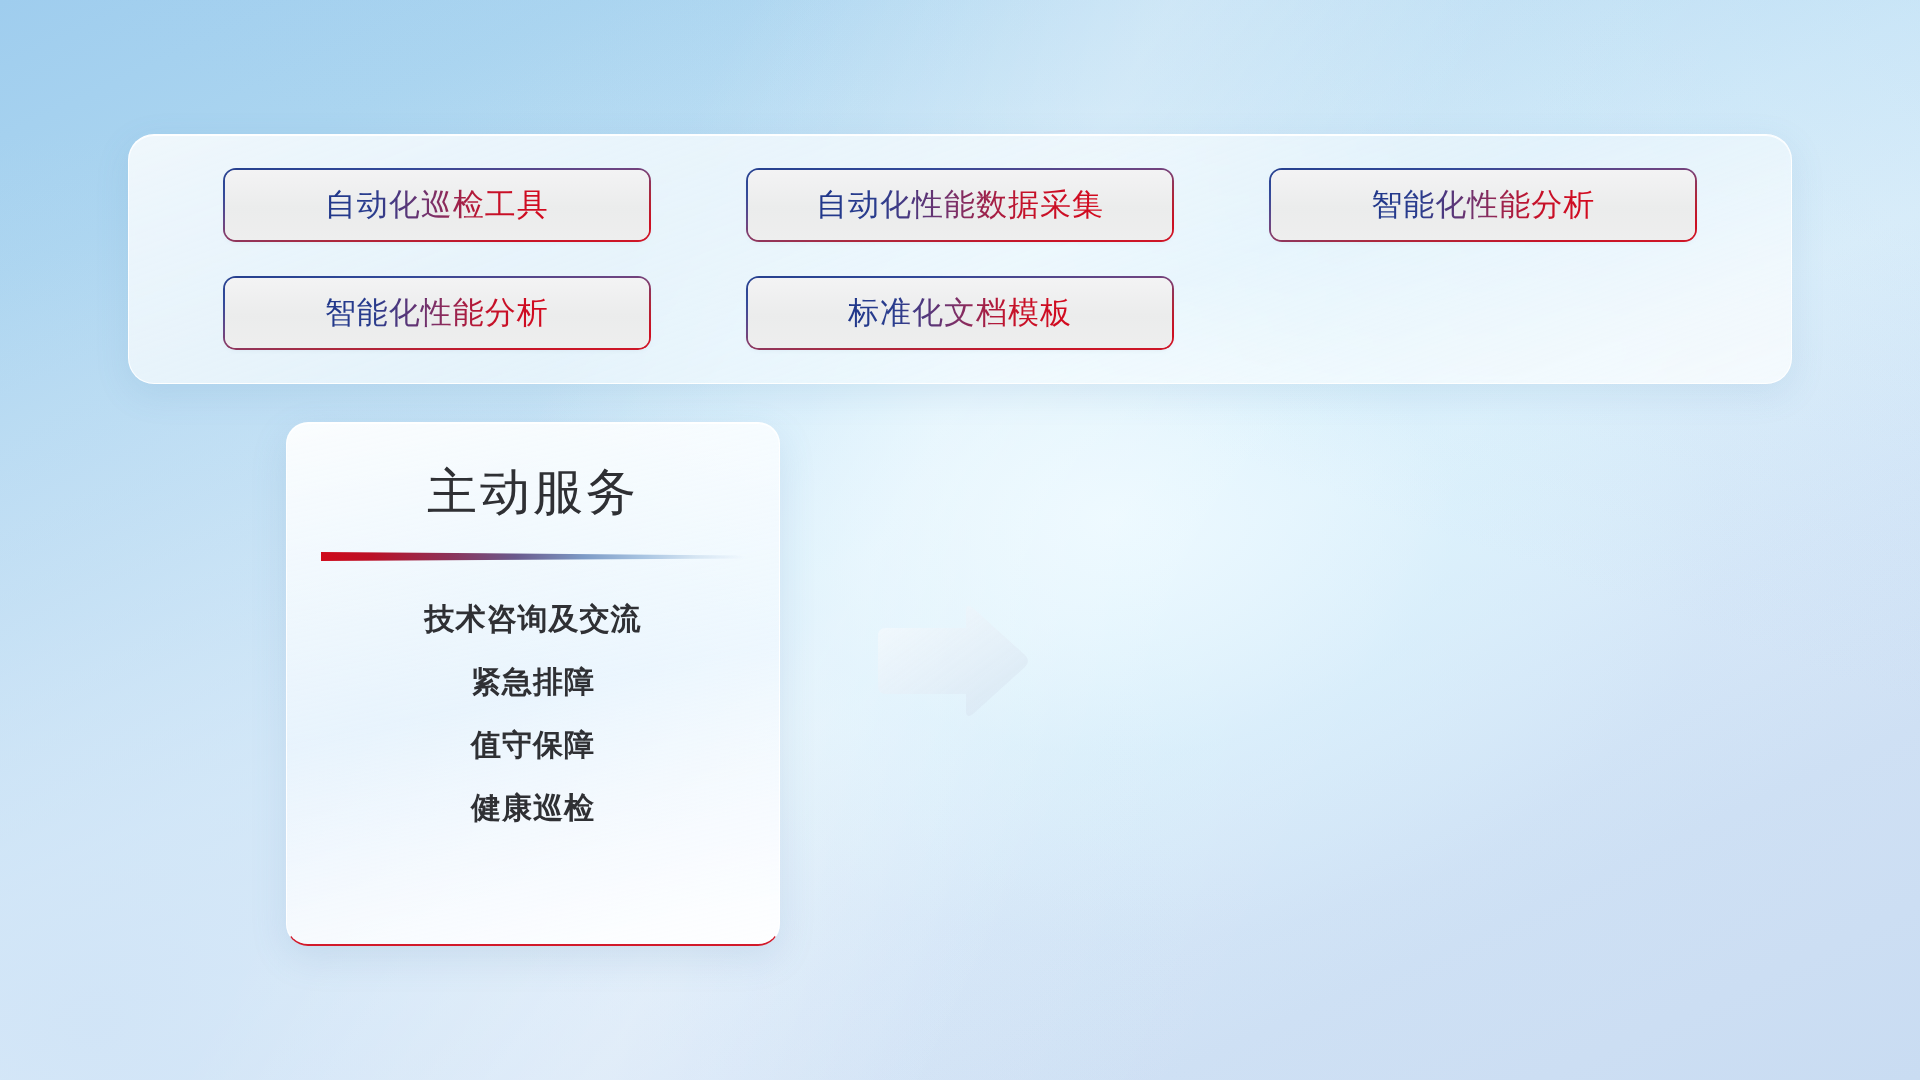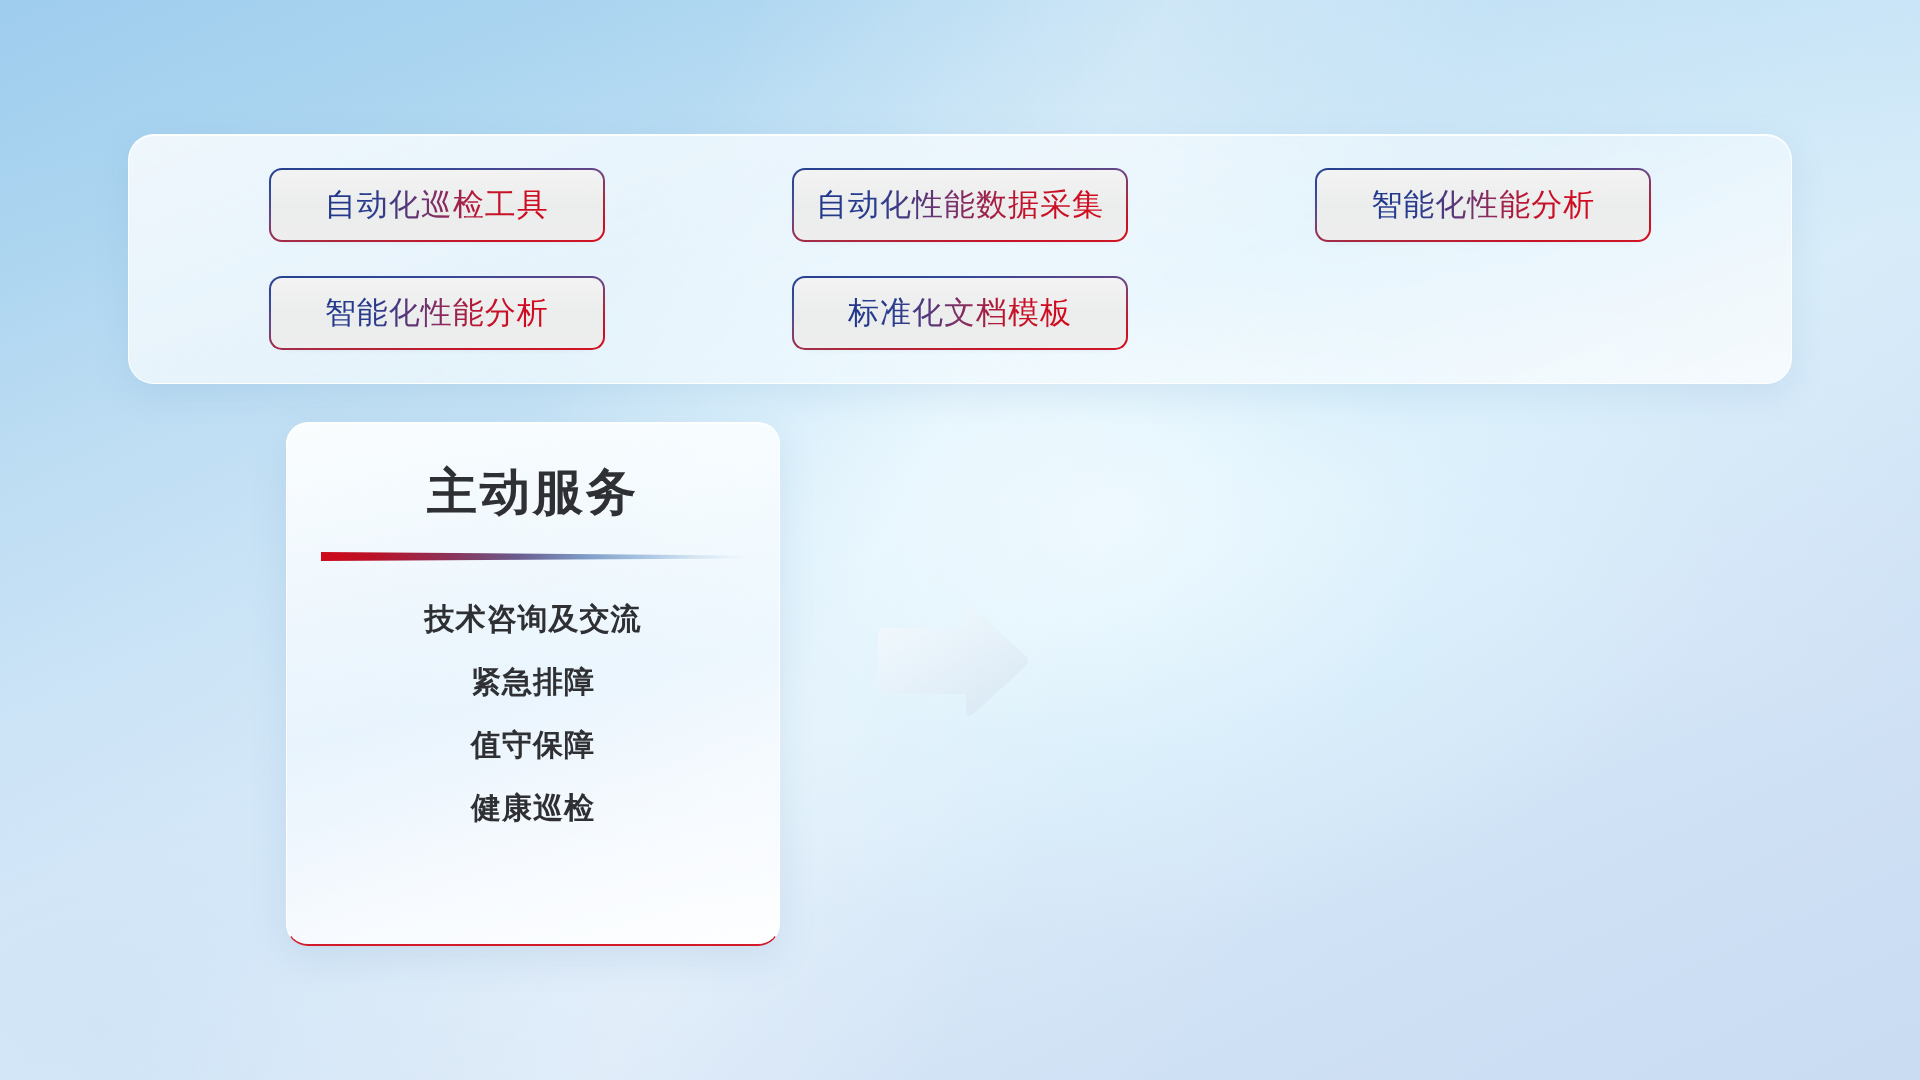--- a/index.html
+++ b/index.html
@@ -76,23 +76,23 @@
     grid-template-columns: repeat(3, 1fr);
     grid-template-rows: repeat(2, 1fr);
     align-items: center;
     justify-items: center;
     padding: 22px 46px;
     row-gap: 12px;
   }
 
   .chip {
     position: relative;
-    width: 332px;
+    width: 424px;
     height: 70px;
-    border-radius: 20px;
+    border-radius: 10px;
     background: linear-gradient(180deg, #f4f4f5 0%, #eceded 55%, #efefef 100%);
     display: flex;
     align-items: center;
     justify-content: center;
     box-shadow: 0 2px 5px rgba(90,130,170,0.10);
   }
 
   
   .chip::before {
     content: "";
@@ -157,21 +157,21 @@
       inset 0 1px 0 rgba(255,255,255,0.95);
     overflow: hidden;
   }
   .card.left  { left: 286px; }
   .card.right { left: 1140px; }
 
   .card-title {
     margin-top: 36px;
     text-align: center;
     font-size: 50px;
-    font-weight: 700;
+    font-weight: 400;
     letter-spacing: 3px;
     color: #2f3034;
   }
 
   .card-divider {
     position: relative;
     margin: 26px auto 0;
     width: 424px;
     height: 9px;
   }

